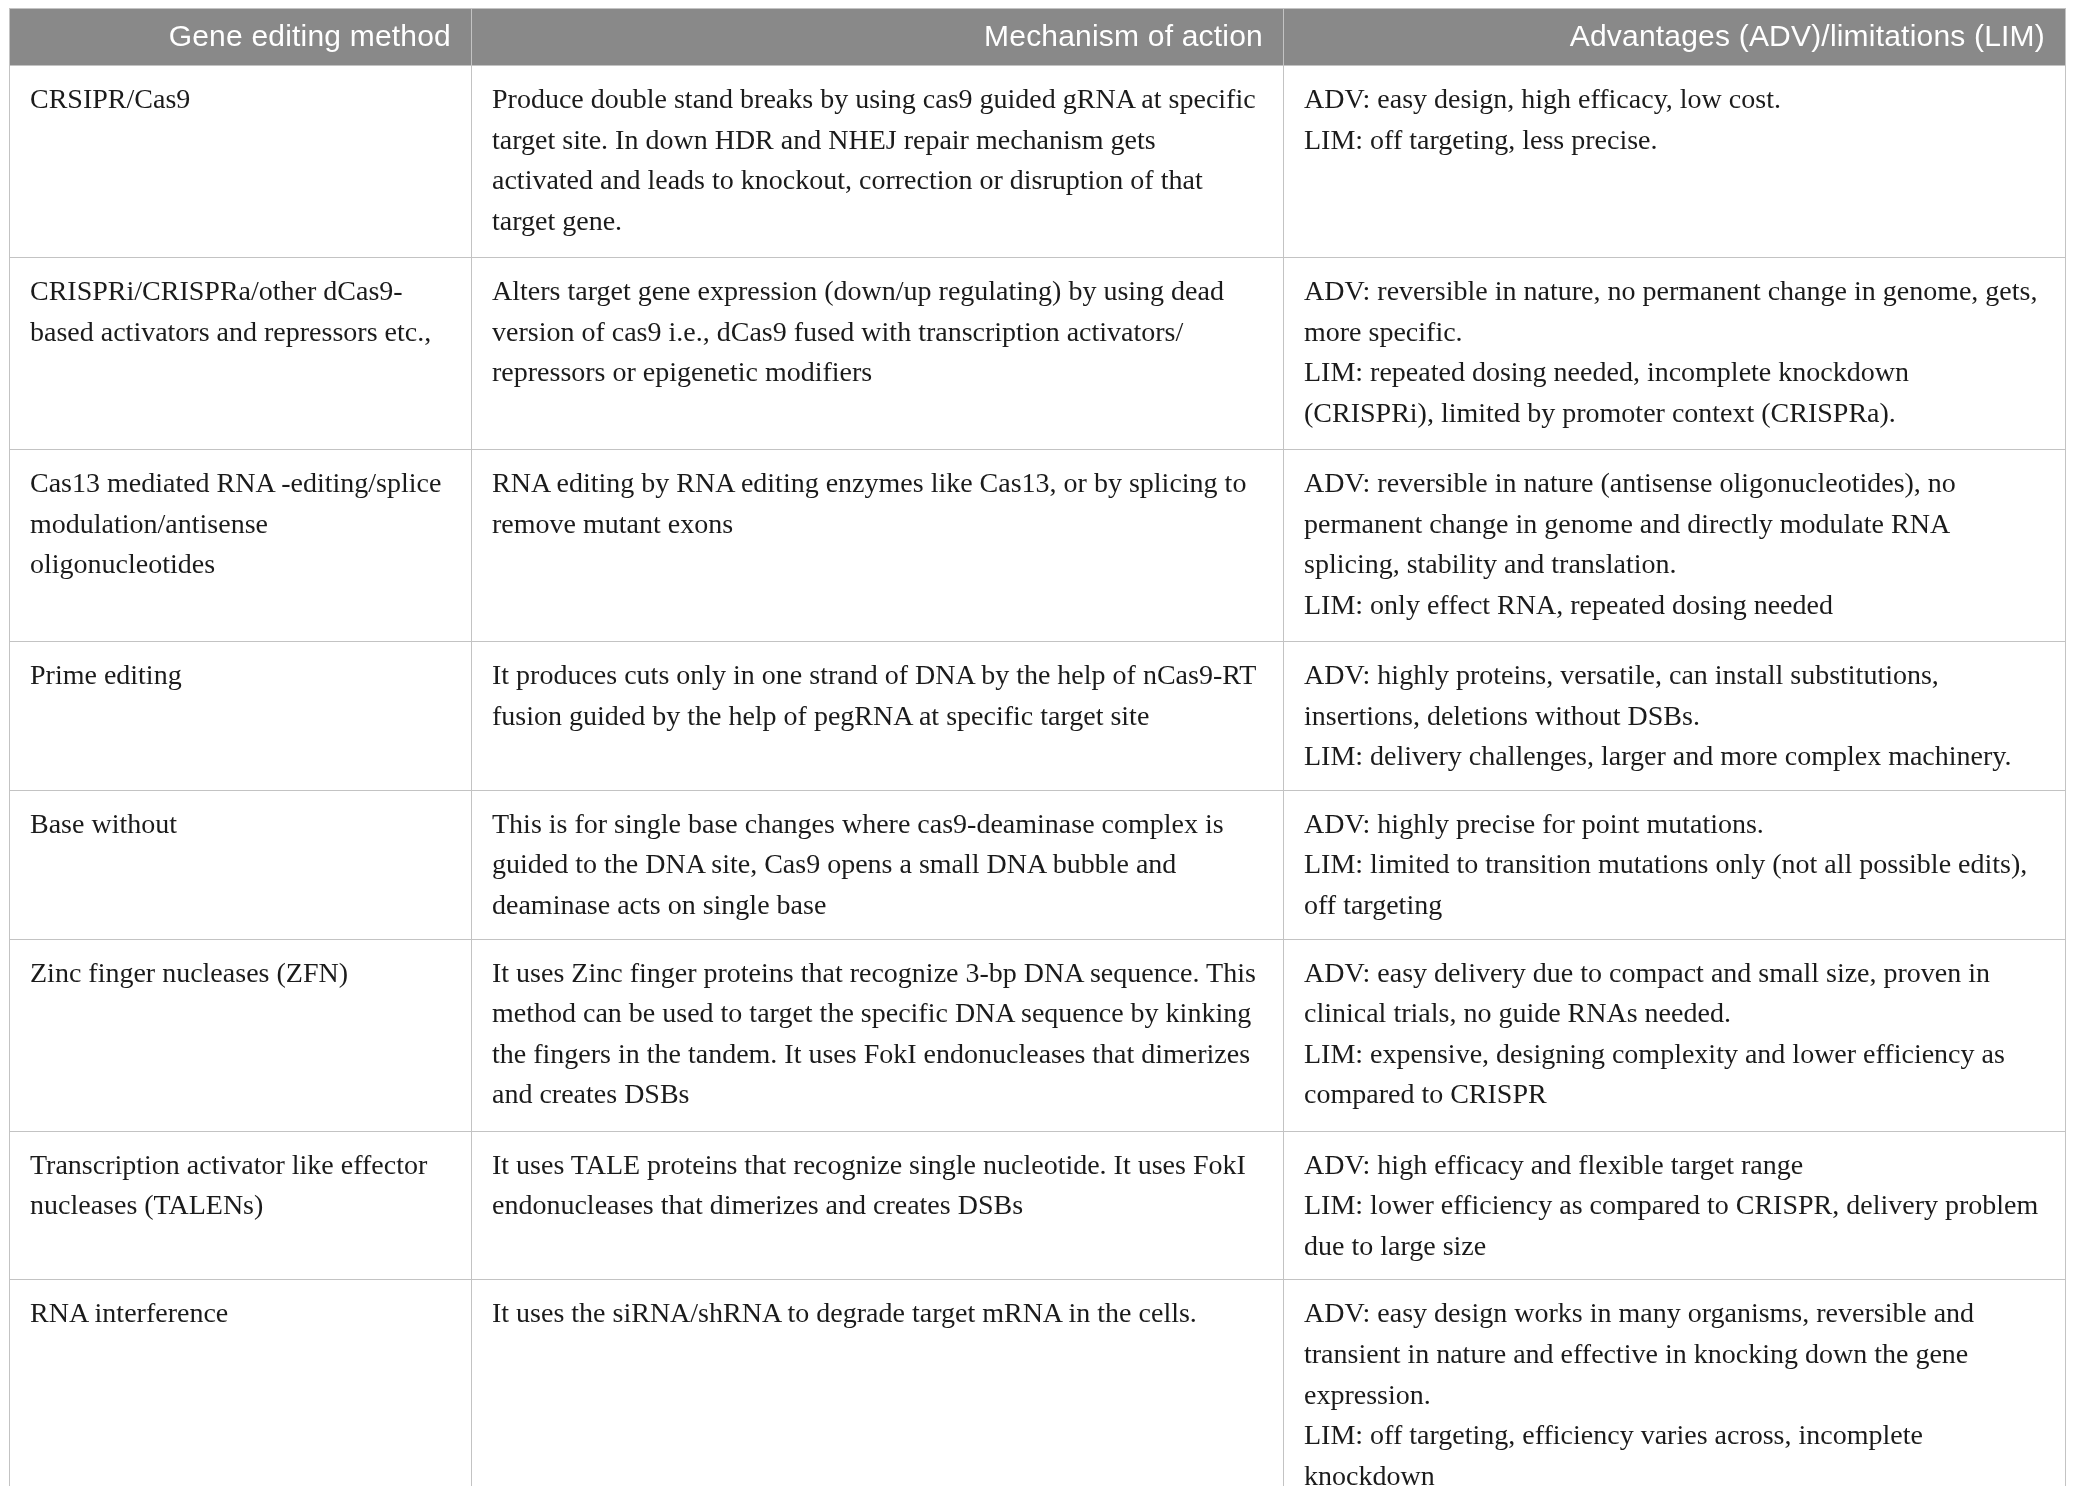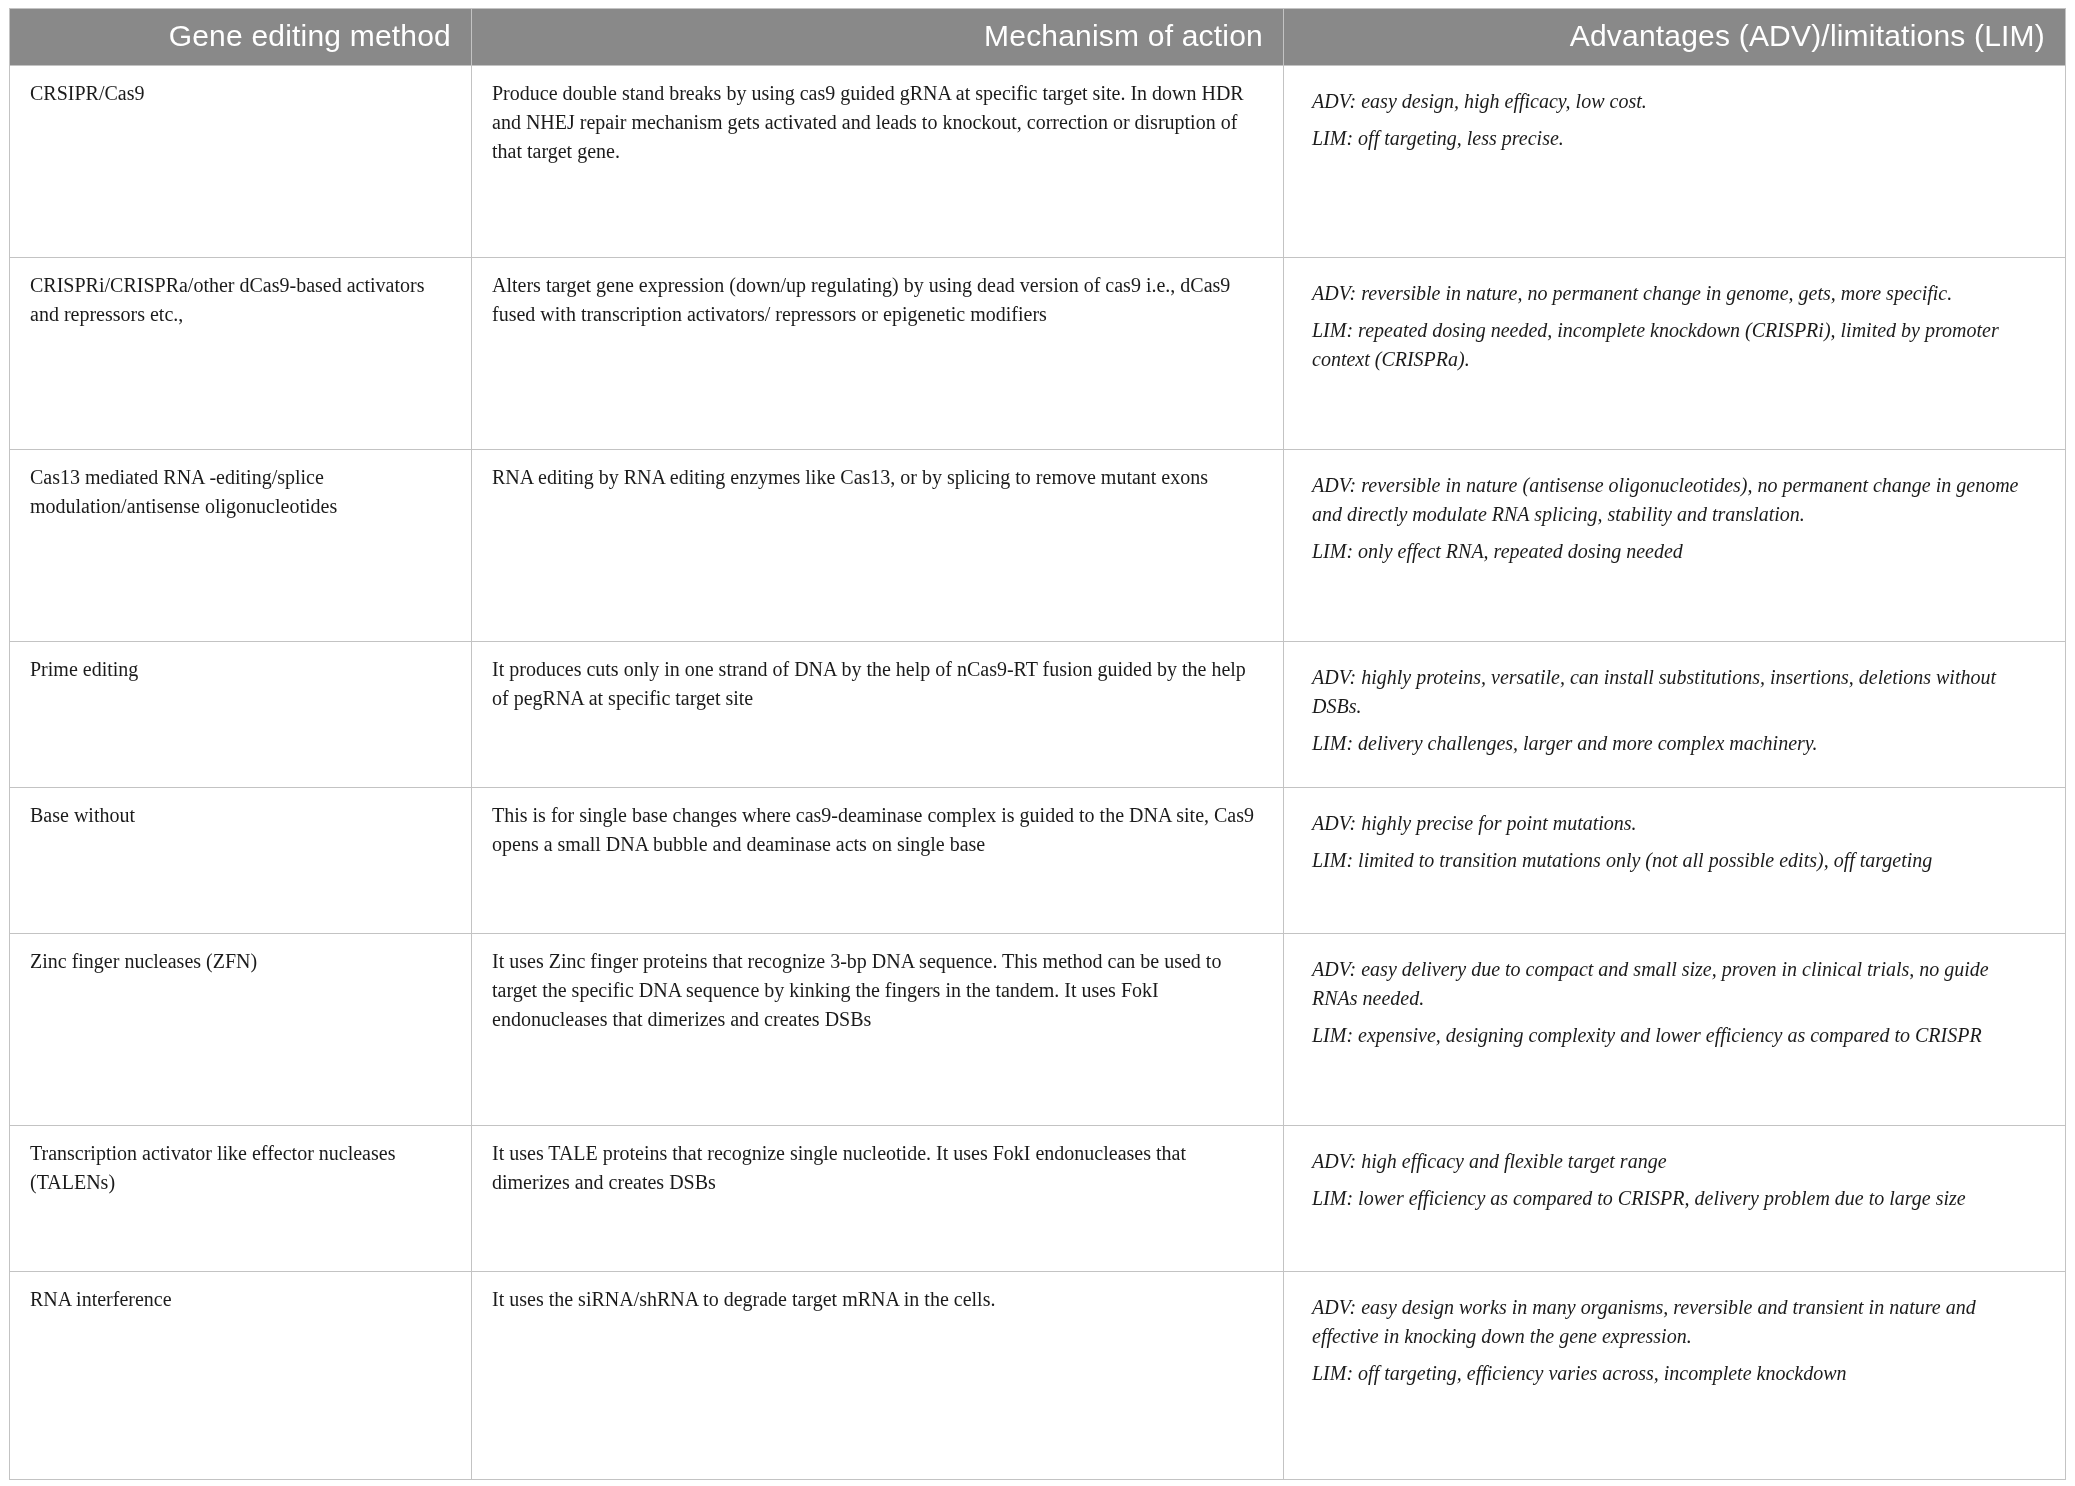--- a/index.html
+++ b/index.html
@@ -31,31 +31,31 @@
     font-size: 30px;
     text-align: right;
     vertical-align: middle;
     height: 57px;
     padding: 6px 20px 8px 20px;
     border-color: #a5a5a5;
     letter-spacing: 0.2px;
   }
   tbody td {
     font-family: "Liberation Serif", "DejaVu Serif", serif;
-    font-size: 20px;
+    font-size: 28px;
     line-height: 1.45;
     color: #1b1b1b;
     vertical-align: top;
     padding: 13px 22px 13px 20px;
     background: #ffffff;
   }
   tr.h-lg { height: 192px; }
   tr.h-md { height: 146px; }
   tr.h-xl { height: 208px; }
-  .advlim-block div { margin: 8px; font-style: italic; }
+  .advlim-block div { margin: 0; }
 </style>
 </head>
 <body>
 
 <div class="page">
   <table class="gene-table">
     <colgroup>
       <col style="width:462px">
       <col style="width:812px">
       <col>

